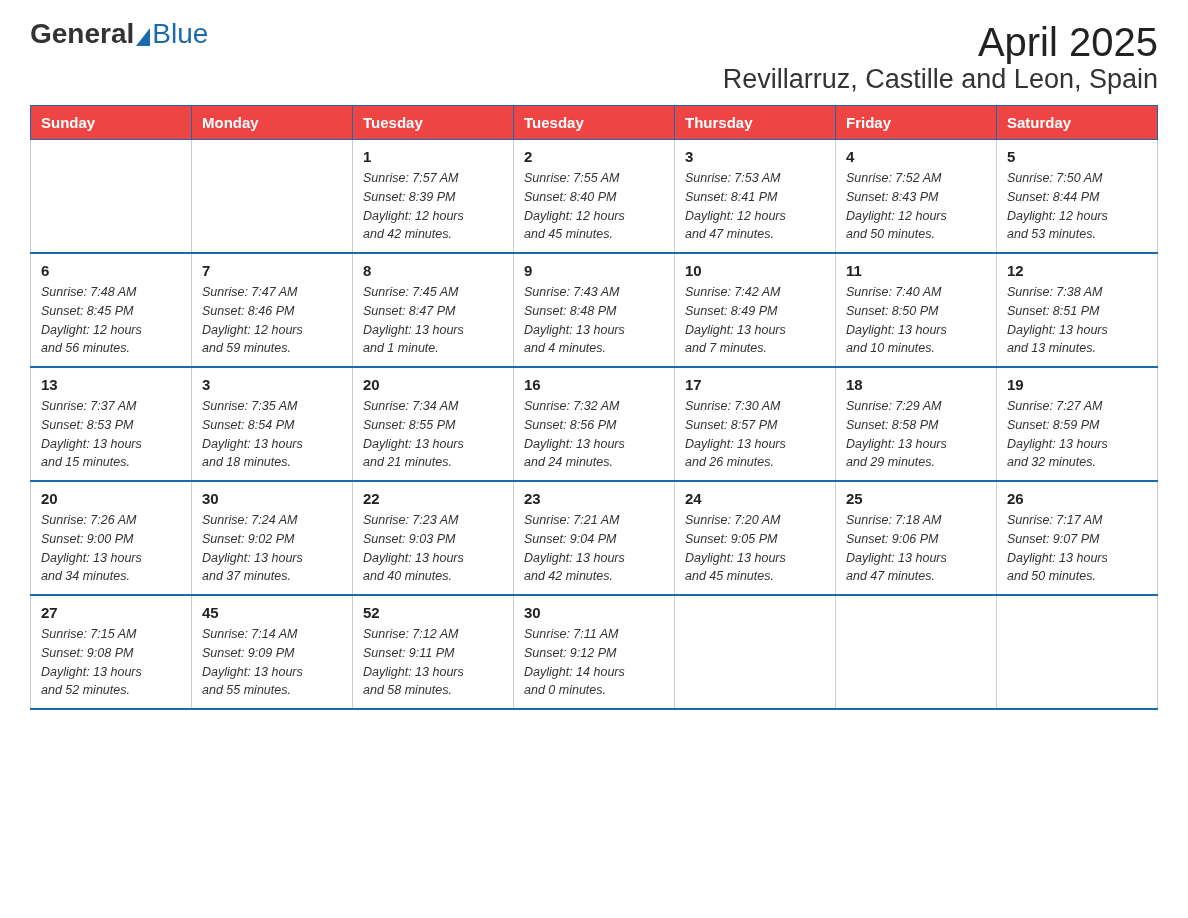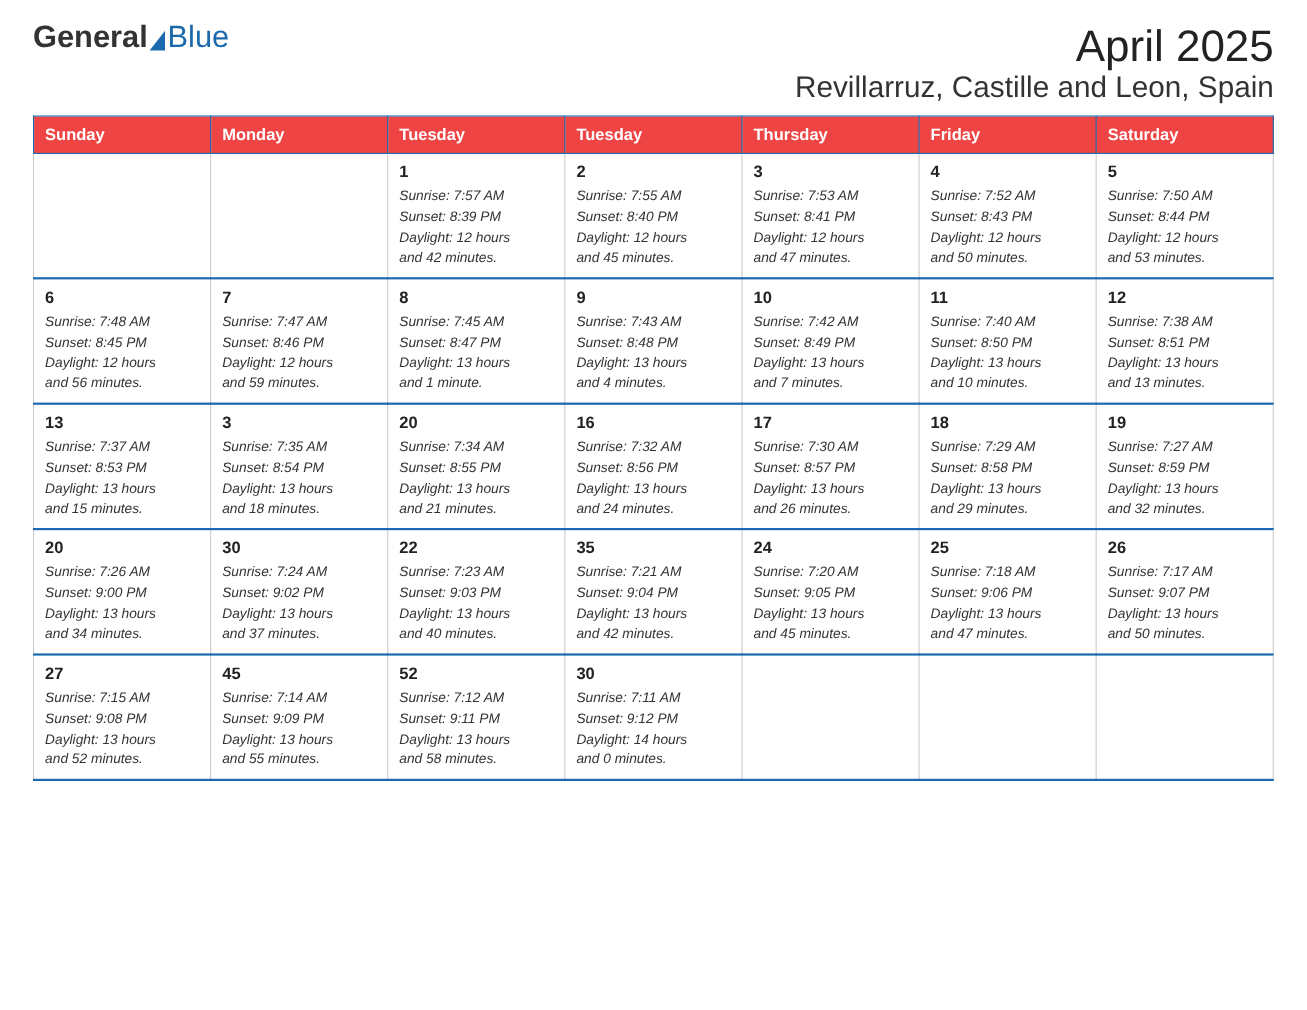--- a/index.html
+++ b/index.html
@@ -227,21 +227,21 @@
         </td>
         <td>
           <span class="day-number">30</span>
           <div class="day-info">Sunrise: 7:24 AM<br>Sunset: 9:02 PM<br>Daylight: 13 hours<br>and 37 minutes.</div>
         </td>
         <td>
           <span class="day-number">22</span>
           <div class="day-info">Sunrise: 7:23 AM<br>Sunset: 9:03 PM<br>Daylight: 13 hours<br>and 40 minutes.</div>
         </td>
         <td>
-          <span class="day-number">35</span>
+          <span class="day-number">23</span>
           <div class="day-info">Sunrise: 7:21 AM<br>Sunset: 9:04 PM<br>Daylight: 13 hours<br>and 42 minutes.</div>
         </td>
         <td>
           <span class="day-number">24</span>
           <div class="day-info">Sunrise: 7:20 AM<br>Sunset: 9:05 PM<br>Daylight: 13 hours<br>and 45 minutes.</div>
         </td>
         <td>
           <span class="day-number">25</span>
           <div class="day-info">Sunrise: 7:18 AM<br>Sunset: 9:06 PM<br>Daylight: 13 hours<br>and 47 minutes.</div>
         </td>

